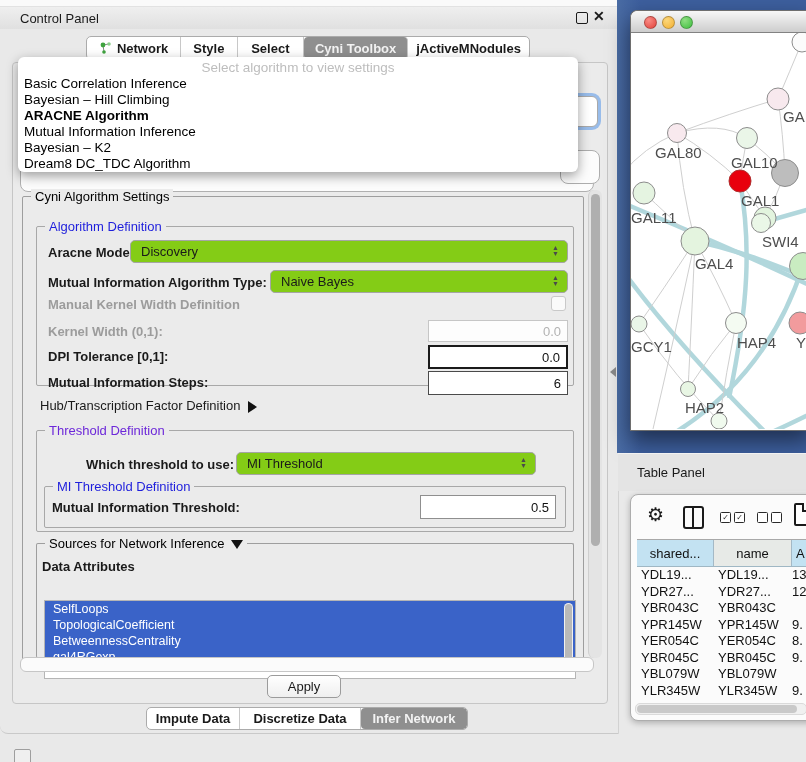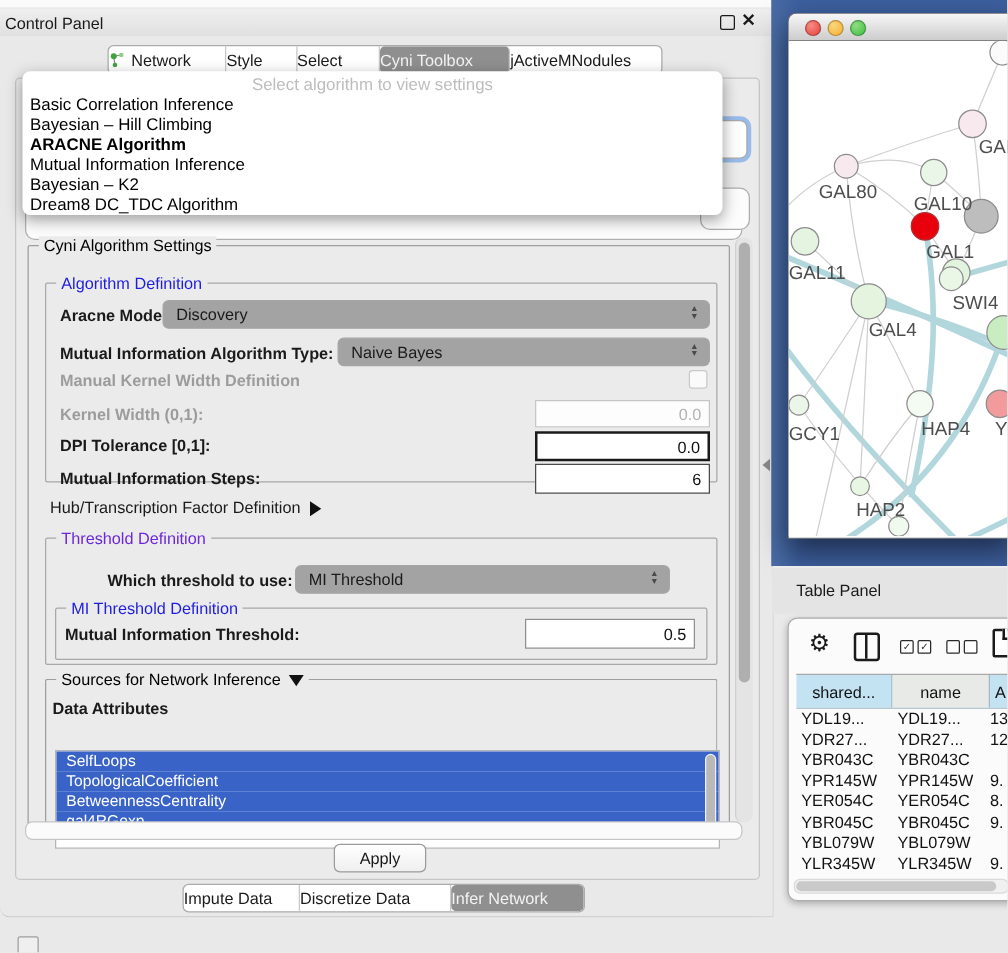--- a/index.html
+++ b/index.html
@@ -4,27 +4,27 @@
 <style>
   html,body{margin:0;padding:0;}
   body{font-family:"Liberation Sans",sans-serif;background:#E9E9E9;}
   #screen{position:relative;width:806px;height:762px;overflow:hidden;background:#E9E9E9;}
   .abs{position:absolute;}
 
   
   .cp{left:0;top:0;width:618px;height:733px;background:#E9E9E9;border-bottom:1px solid #C9C9C9;border-right:1px solid #D2D2D2;border-bottom-left-radius:8px;}
   .cp-topstrip{left:0;top:0;width:617px;height:6px;background:#FAFAFA;border-bottom:1px solid #E2E2E2;}
   .cp-titlebar{left:0;top:7px;width:617px;height:22px;background:linear-gradient(#EFEFEF,#E0E0E0);}
-  .cp-title{left:4px;top:11px;font-size:13px;color:#1A1A1A;}
+  .cp-title{left:20px;top:11px;font-size:13px;color:#1A1A1A;}
   .float-btn{left:576px;top:12px;width:10px;height:10px;border:1.6px solid #1A1A1A;border-radius:2px;background:transparent;}
   .close-btn{left:593px;top:8px;font-size:14px;font-weight:bold;color:#1A1A1A;}
 
   
   .tabgroup{display:flex;background:#FFFFFF;border:1px solid #ABABAB;border-radius:5px;overflow:hidden;height:22px;}
-  .tab{display:flex;align-items:center;justify-content:flex-start;font-size:13px;color:#1A1A1A;border-right:1px solid #C8C8C8;white-space:nowrap;}
+  .tab{display:flex;align-items:center;justify-content:center;font-size:13px;color:#1A1A1A;border-right:1px solid #C8C8C8;white-space:nowrap;font-weight:bold;}
   .tab:last-child{border-right:none;}
   .tab.sel{background:#8F8F8F;color:#F3F3F3;border-radius:4px;}
   .toptabs{left:86px;top:36px;width:442px;}
   .bottomtabs{left:146px;top:707px;width:320px;}
 
   
   .frame{left:12px;top:62px;width:594px;height:640px;background:#EBEBEB;border:1px solid #C6C6C6;border-radius:4px;}
 
   
   .frag-combo{left:570px;top:96px;width:26px;height:29px;background:#FFF;border:1px solid #A9A9A9;border-radius:6px;box-shadow:0 0 0 3px rgba(96,156,233,.6);}
@@ -34,21 +34,21 @@
   
   .group{border:1px solid #9E9E9E;border-radius:2px;}
   .gtitle{position:absolute;top:-8px;left:8px;background:#EBEBEB;padding:0 4px;font-size:13px;}
   .t-blue{color:#1E1EDC;}
   .t-green{color:#6d28d9;}
 
   .lbl{font-size:13px;font-weight:bold;color:#1A1A1A;white-space:nowrap;}
   .lbl.dis{color:#9C9C9C;}
   .plain{font-weight:normal;}
 
-  .combo{background:#a3a3a3;border:1px solid #A5A5A5;border-radius:5px;height:23px;display:flex;align-items:center;font-size:13px;color:#1A1A1A;padding-left:10px;box-sizing:border-box;}
+  .combo{background:#84cc16;border:1px solid #A5A5A5;border-radius:5px;height:23px;display:flex;align-items:center;font-size:13px;color:#1A1A1A;padding-left:10px;box-sizing:border-box;}
   .combo .arrows{position:absolute;right:8px;top:4px;display:flex;flex-direction:column;line-height:6px;font-size:7px;color:#4A4A4A;}
   .field{background:#FFF;border:1px solid #8F8F8F;height:22px;font-size:13px;color:#111;display:flex;align-items:center;justify-content:flex-end;padding-right:6px;box-sizing:border-box;}
   .field.dis{background:#FDFDFD;border:1px solid #C6C6C6;color:#B2B2B2;}
   .field.strong{border:2px solid #1A1A1A;}
   .field.med{border:1.5px solid #4A4A4A;}
   .checkbox{width:13px;height:13px;border:1px solid #C9C9C9;border-radius:3px;background:#FAFAFA;}
 
   .tri-right{display:inline-block;width:0;height:0;border-top:6px solid transparent;border-bottom:6px solid transparent;border-left:9px solid #111;vertical-align:middle;margin-left:8px;}
   .tri-down{display:inline-block;width:0;height:0;border-left:6px solid transparent;border-right:6px solid transparent;border-top:9px solid #111;vertical-align:middle;margin-left:6px;}
 

